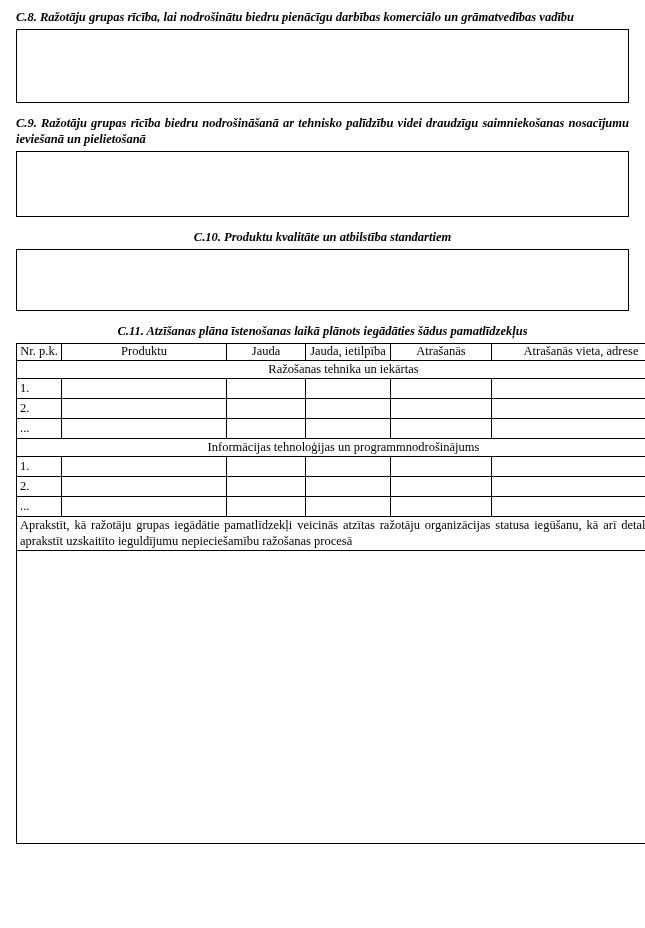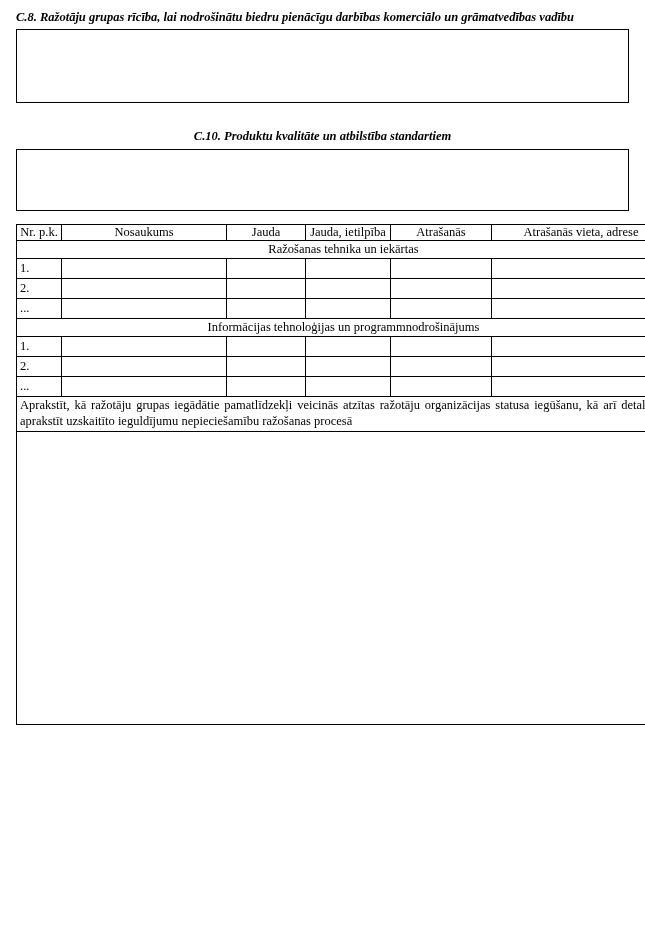--- a/index.html
+++ b/index.html
@@ -89,37 +89,42 @@
 
 <div class="page">
 
   <div>
     <p class="section-heading">C.8. Ražotāju grupas rīcība, lai nodrošinātu biedru pienācīgu darbības komerciālo un grāmatvedības vadību</p>
     <div class="answer-box" style="height:74px"></div>
   </div>
 
   <div class="gap-med"></div>
 
+  <div>
+    <p class="section-heading">C.9. Ražotāju grupas rīcība biedru nodrošināšanā ar tehnisko palīdzību videi draudzīgu saimniekošanas nosacījumu ieviešanā un pielietošanā</p>
+    <div class="answer-box" style="height:66px"></div>
+  </div>
 
   <div class="gap-med"></div>
 
   <div>
     <p class="section-heading left">C.10. Produktu kvalitāte un atbilstība standartiem</p>
     <div class="answer-box" style="height:62px"></div>
   </div>
 
   <div class="gap-med"></div>
 
   <div>
+    <p class="section-heading left">C.11. Atzīšanas plāna īstenošanas laikā plānots iegādāties šādus pamatlīdzekļus</p>
 
     <table class="equip">
       <thead>
         <tr>
           <th class="col-nr">Nr. p.k.</th>
-          <th class="col-name">Nosaukums</th>
+          <th class="col-name">Produktu</th>
           <th class="col-skaits">Jauda</th>
           <th class="col-jauda">Jauda, ietilpība</th>
           <th class="col-merv">Atrašanās</th>
           <th class="col-adrese">Atrašanās vieta, adrese</th>
         </tr>
       </thead>
       <tbody>
 
         <tr>
           <td class="subhead" colspan="6">Ražošanas tehnika un iekārtas</td>

